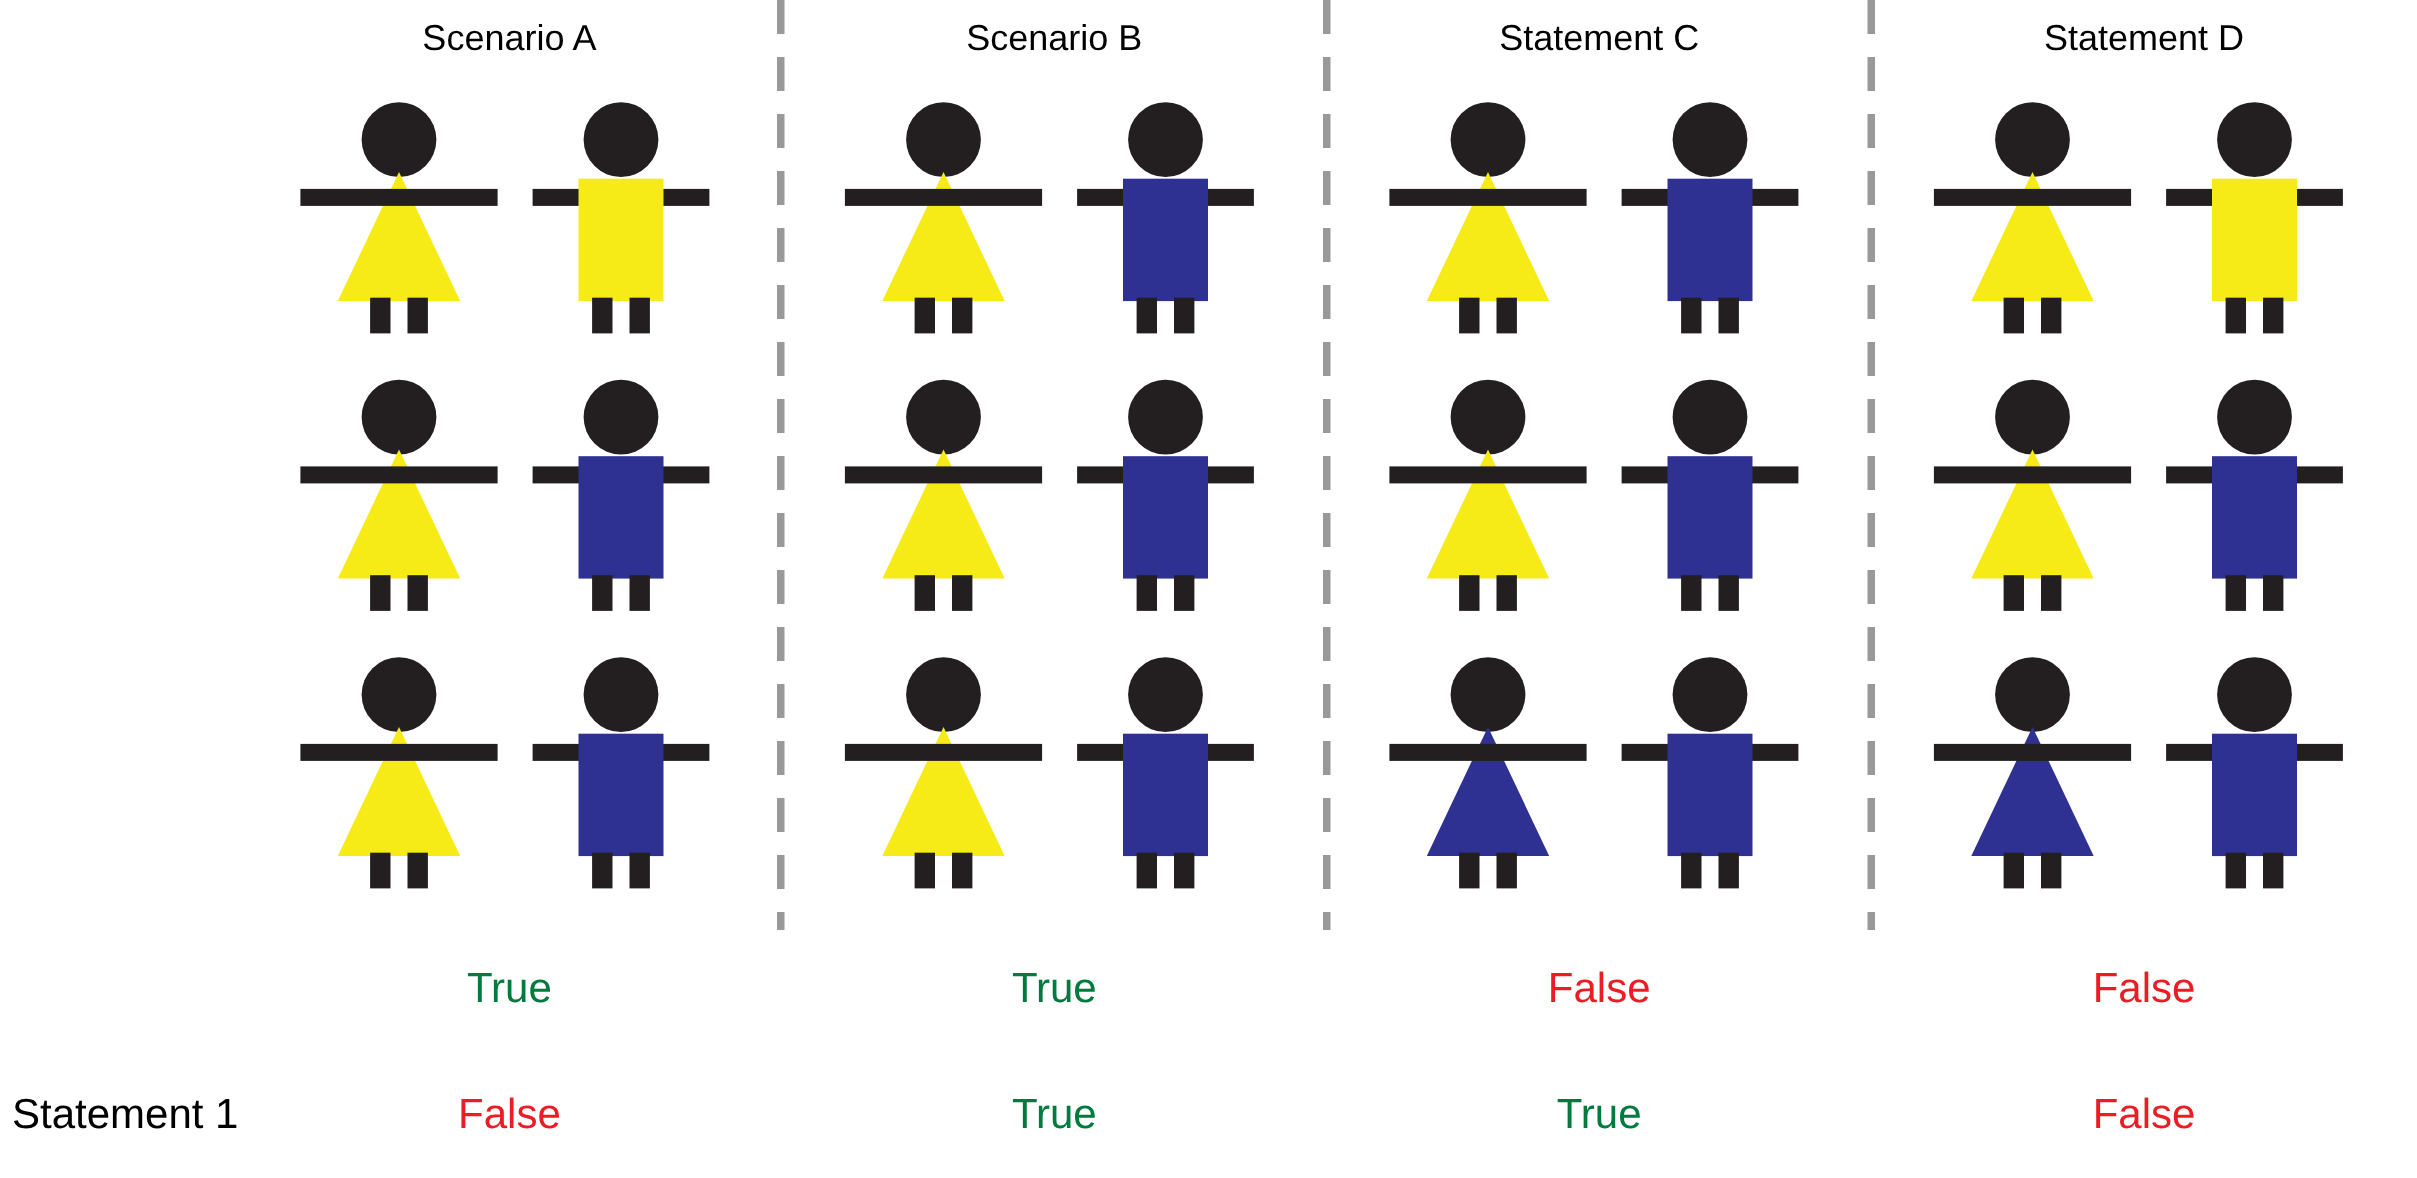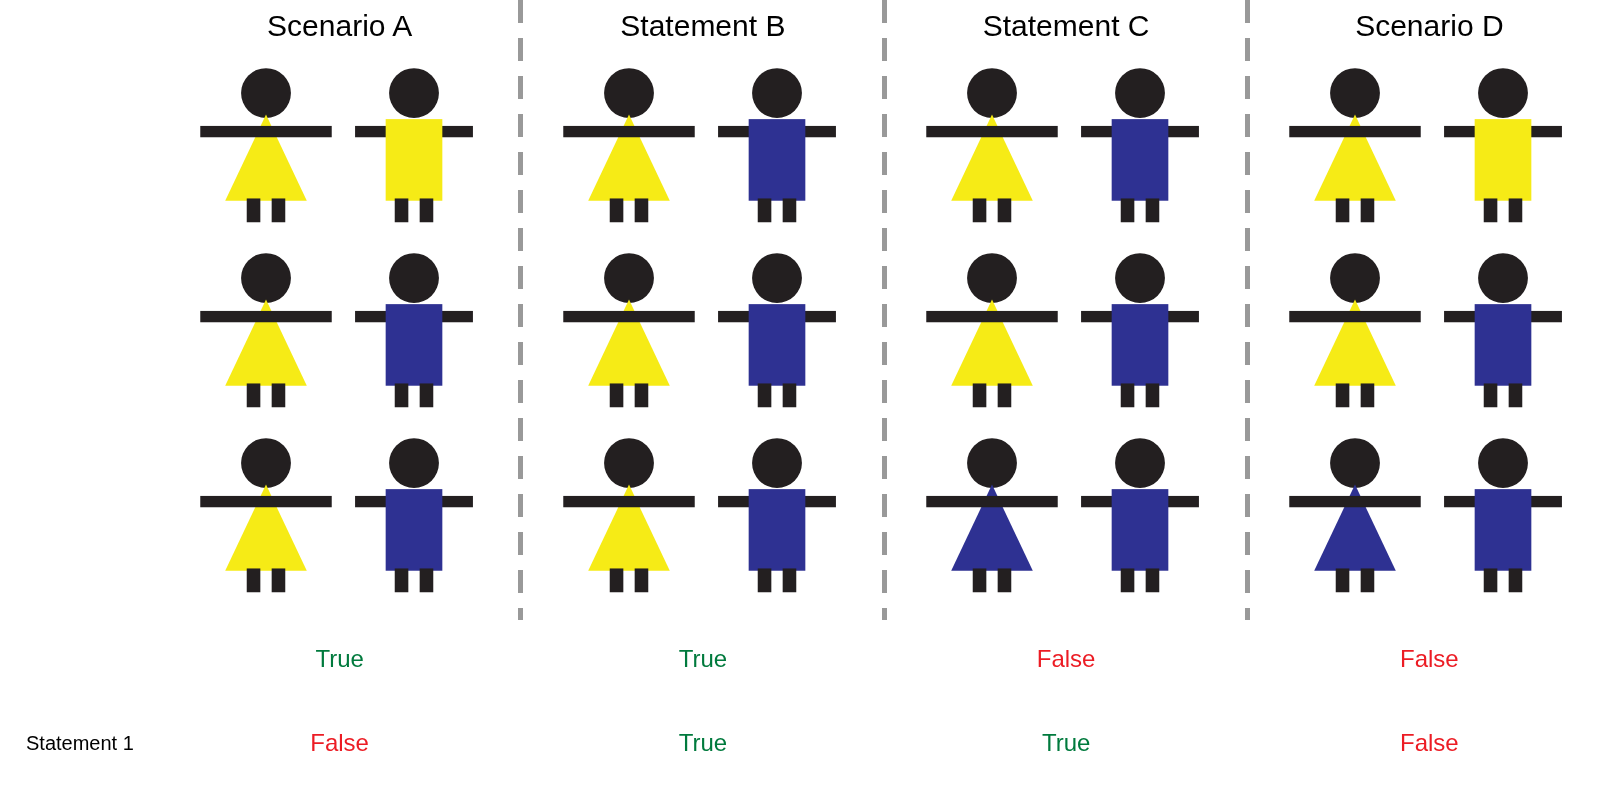--- a/index.html
+++ b/index.html
@@ -20,22 +20,22 @@
     flex: none;
     display: flex;
     flex-direction: column;
   }
   .spacer-header { height: 52px; }
   .spacer-figures { flex: 1; }
   .stmt-label {
     height: 84px;
     display: flex;
     align-items: center;
-    padding-left: 26px;
-    font-size: 20px;
+    padding-left: 8px;
+    font-size: 28px;
     color: #000;
     white-space: nowrap;
   }
   .cols {
     flex: 1;
     display: flex;
   }
   .scenario-col {
     flex: 1;
     display: flex;
@@ -48,21 +48,21 @@
     top: 0;
     width: 5px;
     height: 620px;
     background: repeating-linear-gradient(to bottom, #999 0px, #999 23px, transparent 23px, transparent 38px);
   }
   .scenario-title {
     height: 52px;
     display: flex;
     align-items: center;
     justify-content: center;
-    font-size: 30px;
+    font-size: 24px;
     color: #000;
   }
   .figure-rows {
     flex: 1;
     display: flex;
     flex-direction: column;
     justify-content: space-around;
     padding: 2px 0 8px 0;
   }
   .figure-row {
@@ -73,21 +73,21 @@
   .person {
     width: 136px;
     height: auto;
     display: block;
   }
   .stmt-value {
     height: 84px;
     display: flex;
     align-items: center;
     justify-content: center;
-    font-size: 24px;
+    font-size: 28px;
   }
 </style>
 </head>
 <body>
 
 <div class="board">
   <div class="label-col">
     <div class="spacer-header"></div>
     <div class="spacer-figures"></div>
     <div class="stmt-label">Statement 1</div>
@@ -145,21 +145,21 @@
               <rect x="65" y="116" width="12" height="21" fill="#231F20"></rect>
             </svg>
           </div>
         </div>
     <div class="stmt-value stmt1" style="color: rgb(0, 122, 61);">True</div>
     <div class="stmt-value stmt2" style="color: rgb(236, 28, 36);">False</div>
   </div>
 
   <div class="scenario-col">
     <div class="divider"></div>
-    <div class="scenario-title">Statement B</div>
+    <div class="scenario-title">Scenario B</div>
     <div class="figure-rows">
           <div class="figure-row">
             <svg viewBox="0 0 120 140" class="person">
               <circle cx="60" cy="23" r="22" fill="#231F20"></circle>
               <polygon points="60,42 96,118 24,118" fill="#F6EB16"></polygon>
               <rect x="2" y="52" width="116" height="10" fill="#231F20"></rect>
               <rect x="43" y="116" width="12" height="21" fill="#231F20"></rect>
               <rect x="65" y="116" width="12" height="21" fill="#231F20"></rect>
             </svg>
             <svg viewBox="0 0 120 140" class="person">
@@ -259,21 +259,21 @@
               <rect x="65" y="116" width="12" height="21" fill="#231F20"></rect>
             </svg>
           </div>
         </div>
     <div class="stmt-value stmt1" style="color: rgb(236, 28, 36);">False</div>
     <div class="stmt-value stmt2" style="color: rgb(0, 122, 61);">True</div>
   </div>
 
   <div class="scenario-col">
     <div class="divider"></div>
-    <div class="scenario-title">Scenario D</div>
+    <div class="scenario-title">Statement D</div>
     <div class="figure-rows">
           <div class="figure-row">
             <svg viewBox="0 0 120 140" class="person">
               <circle cx="60" cy="23" r="22" fill="#231F20"></circle>
               <polygon points="60,42 96,118 24,118" fill="#F6EB16"></polygon>
               <rect x="2" y="52" width="116" height="10" fill="#231F20"></rect>
               <rect x="43" y="116" width="12" height="21" fill="#231F20"></rect>
               <rect x="65" y="116" width="12" height="21" fill="#231F20"></rect>
             </svg>
             <svg viewBox="0 0 120 140" class="person">

